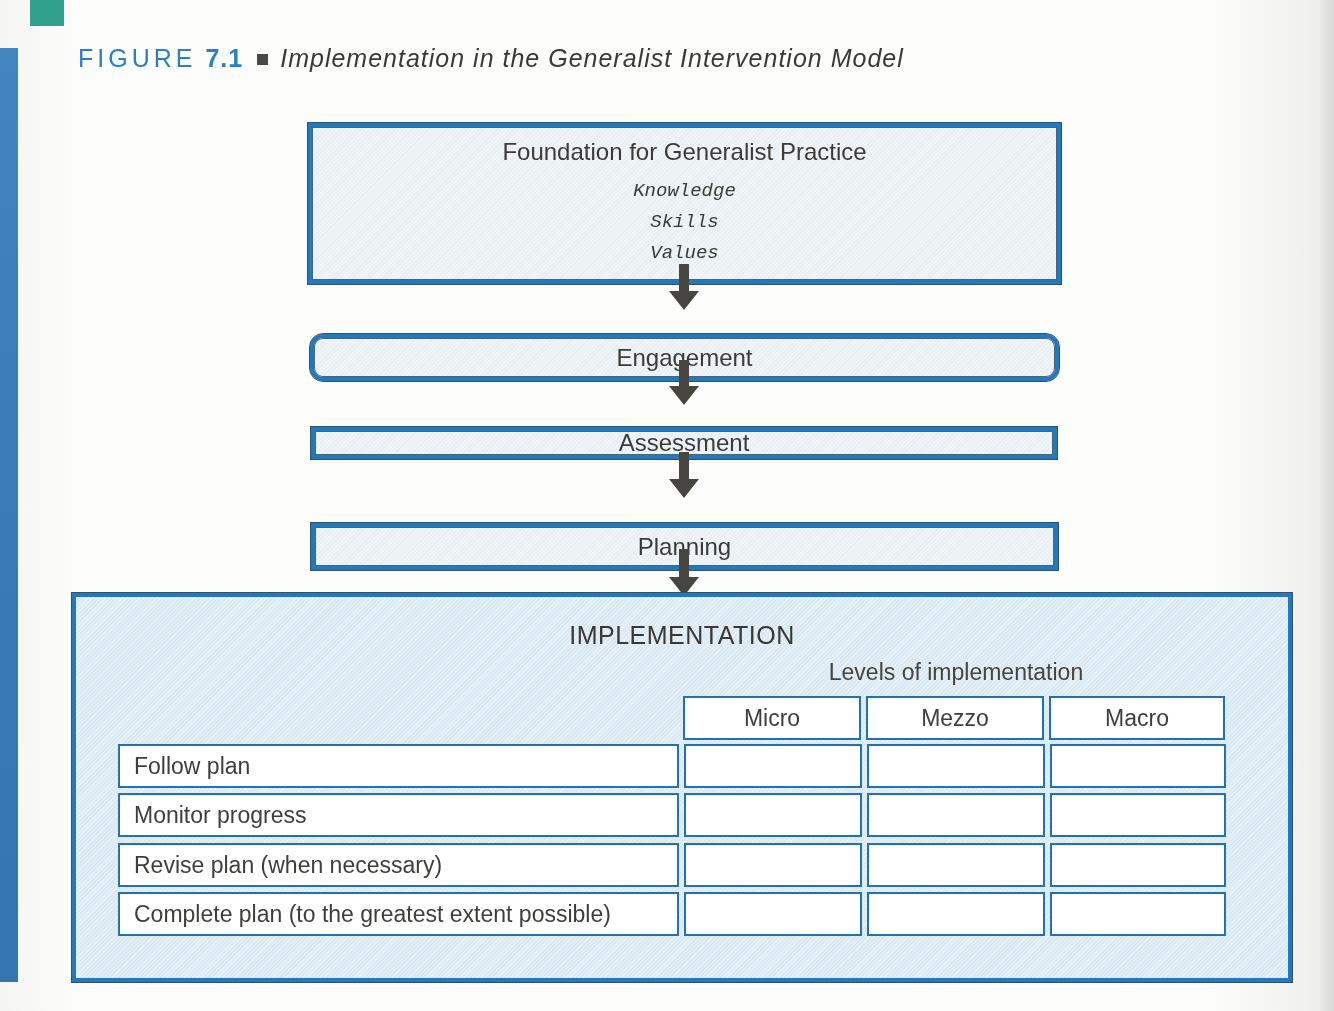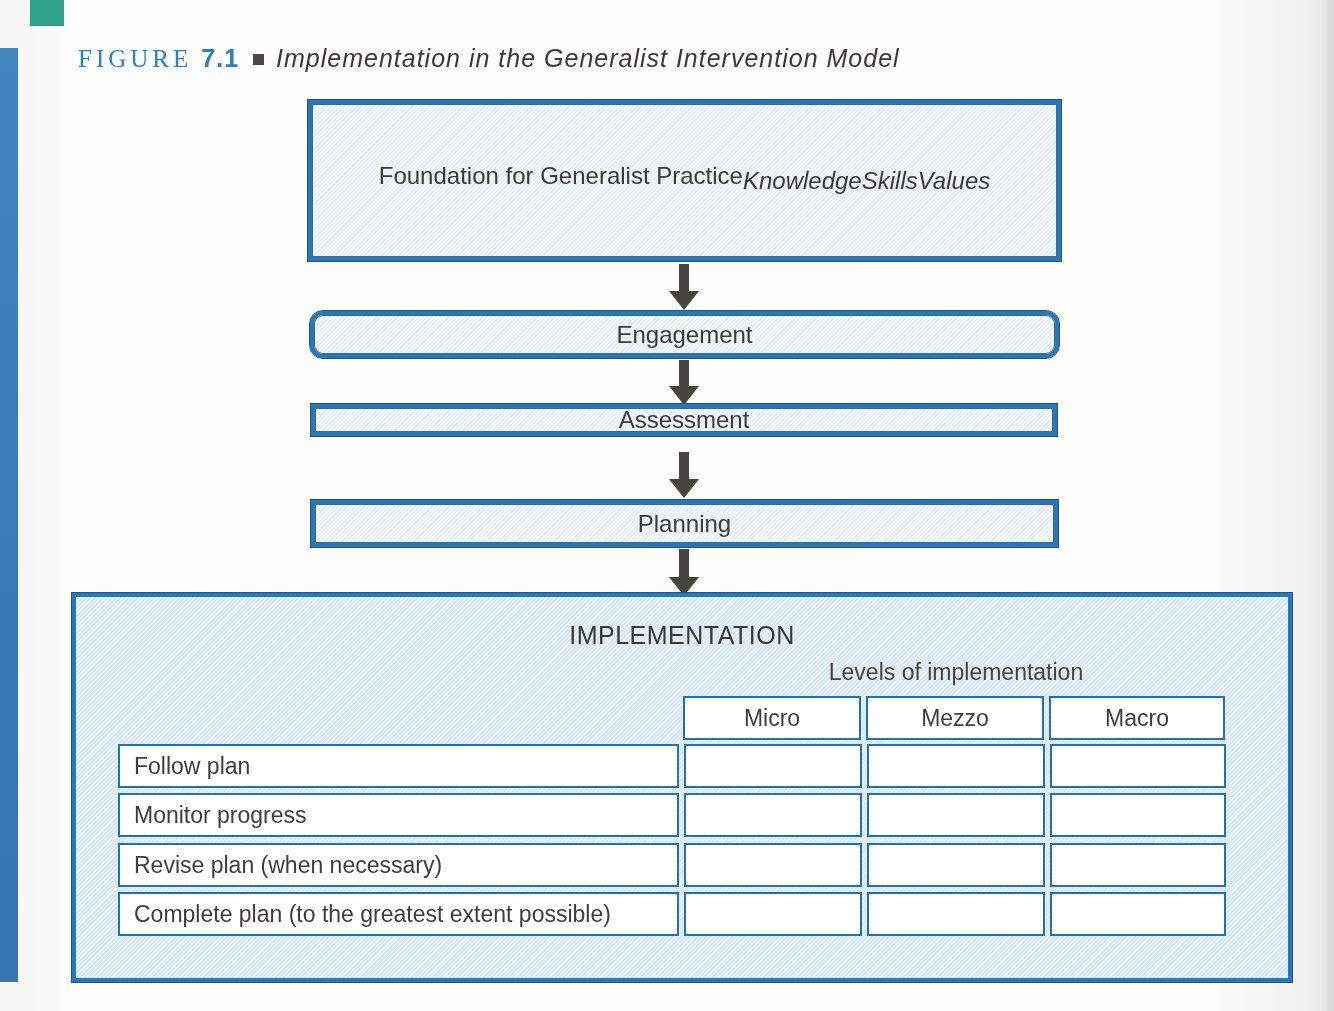--- a/index.html
+++ b/index.html
@@ -27,38 +27,38 @@
   .right-edge {
     position: absolute; right: 0; top: 0; width: 14px; height: 100%;
     background: linear-gradient(90deg, rgba(220,220,218,0) 0%, rgba(205,205,203,0.55) 100%);
   }
 
   
   .fig-header {
     position: absolute; left: 78px; top: 44px;
     display: flex; align-items: center; white-space: nowrap;
   }
-  .fig-label { color: #2b80c5; font-size: 25px; letter-spacing: 4px; font-weight: 400; font-family: Liberation Serif, serif; }
+  .fig-label { color: #2b80c5; font-size: 25px; letter-spacing: 4px; font-weight: 400; }
   .fig-number { color: #2b80c5; font-size: 25px; font-weight: 700; margin-left: 9px; letter-spacing: 1px; }
   .fig-bullet { width: 11px; height: 11px; background: #4a4947; margin: 2px 12px 0 14px; }
   .fig-title { color: #3a3936; font-size: 25px; font-style: italic; letter-spacing: 1px; }
 
   
   .flow-box {
     position: absolute;
     background: #eff4f6;
     background-image: repeating-linear-gradient(135deg, rgba(160,185,200,0.10) 0 1px, rgba(255,255,255,0) 1px 3px);
     border: 4px solid #2379be;
     outline: 1px solid #31506b;
     box-shadow: inset 0 0 0 1px #48657e;
-    display: flex; flex-direction: row; align-items: center; justify-content: center;
+    display: flex; flex-direction: column; align-items: center; justify-content: center; margin-top: 23px;
   }
   .foundation { left: 308px; top: 100px; width: 753px; height: 161px; }
   .foundation-title { font-size: 24px; color: #3c3b39; margin-bottom: 10px; }
-  .foundation-item { font-size: 24px; font-style: italic; color: #3c3b39; line-height: 31px; }
+  .foundation-item { font-size: 19px; font-style: italic; color: #3c3b39; line-height: 31px; font-family: Liberation Mono, monospace; }
 
   .step-engagement { left: 310px; top: 311px; width: 749px; height: 47px; border-radius: 13px; }
   .step-assessment { left: 311px; top: 404px; width: 746px; height: 32px; }
   .step-planning   { left: 311px; top: 500px; width: 747px; height: 47px; }
   .step-label { font-size: 24px; color: #3c3b39; }
 
   
   .arrow { position: absolute; left: 669px; width: 30px; display: flex; flex-direction: column; align-items: center; }
   .arrow-shaft { width: 10px; background: #47453f; }
   .arrow-head {

